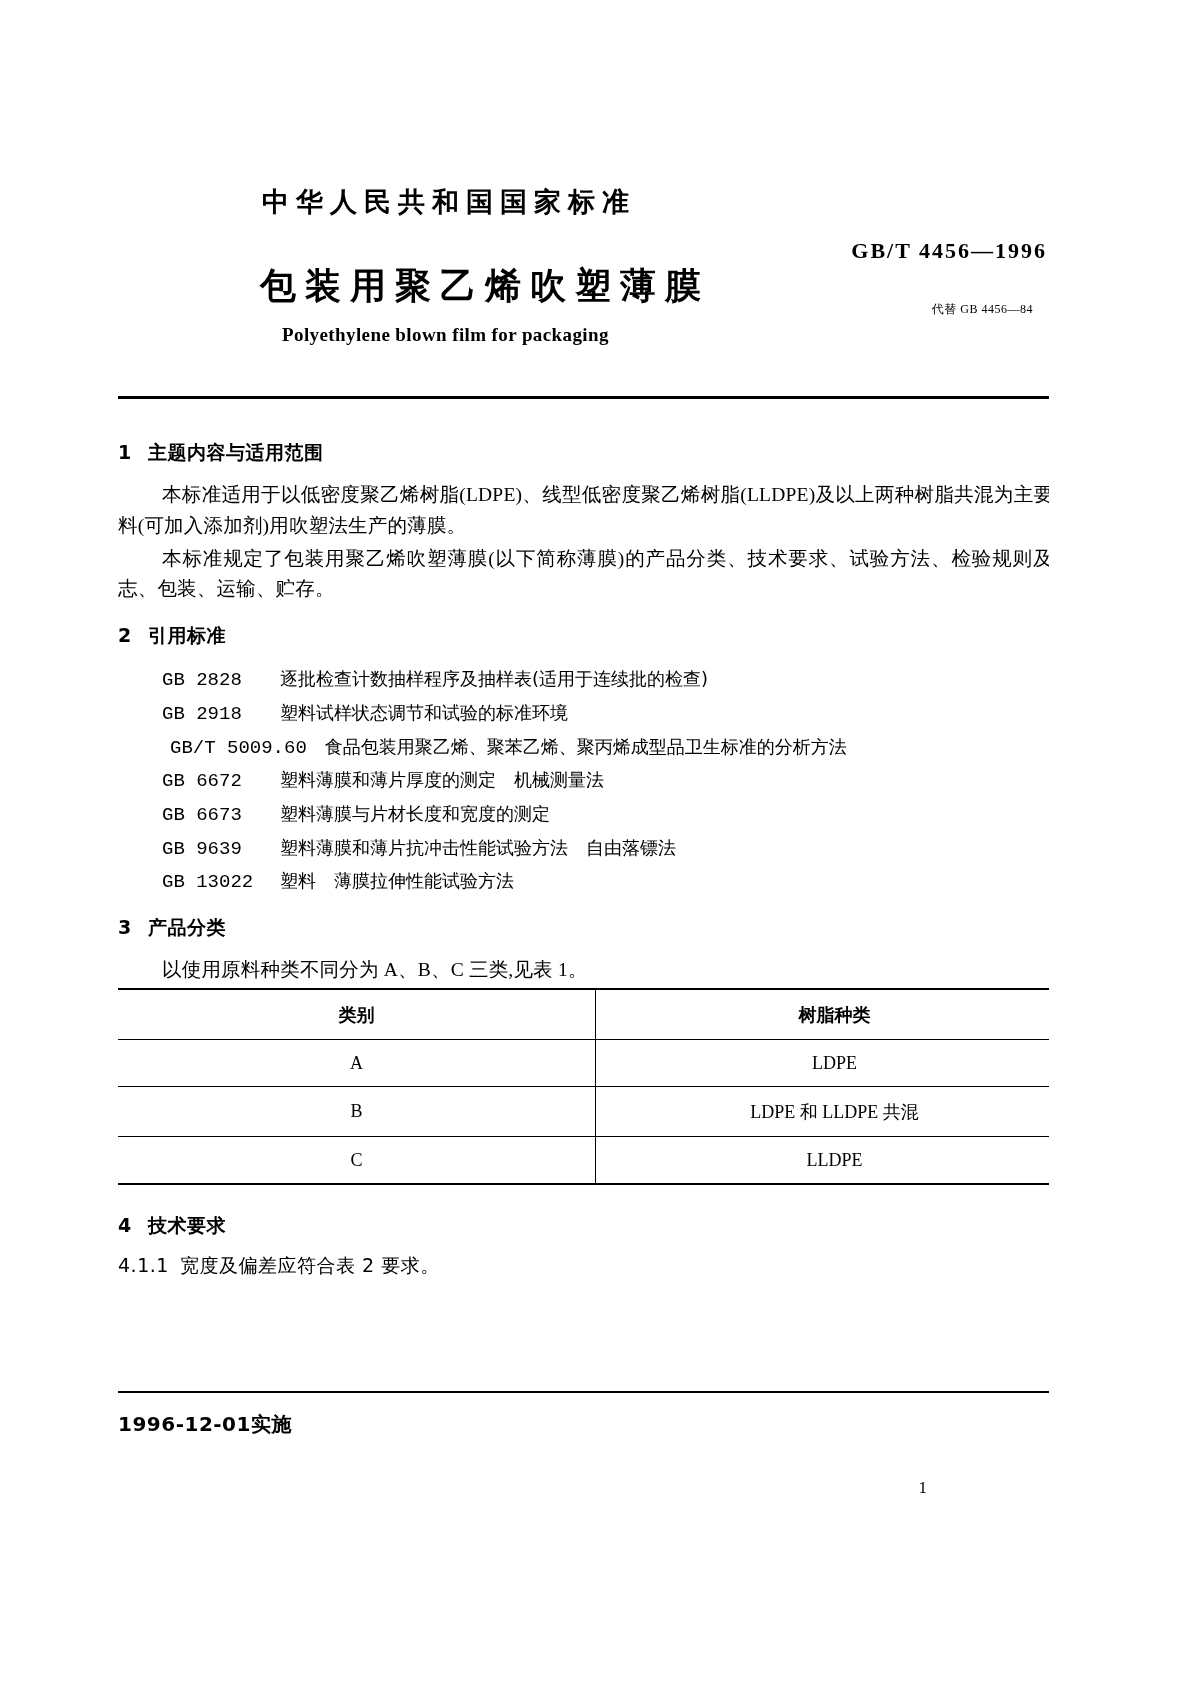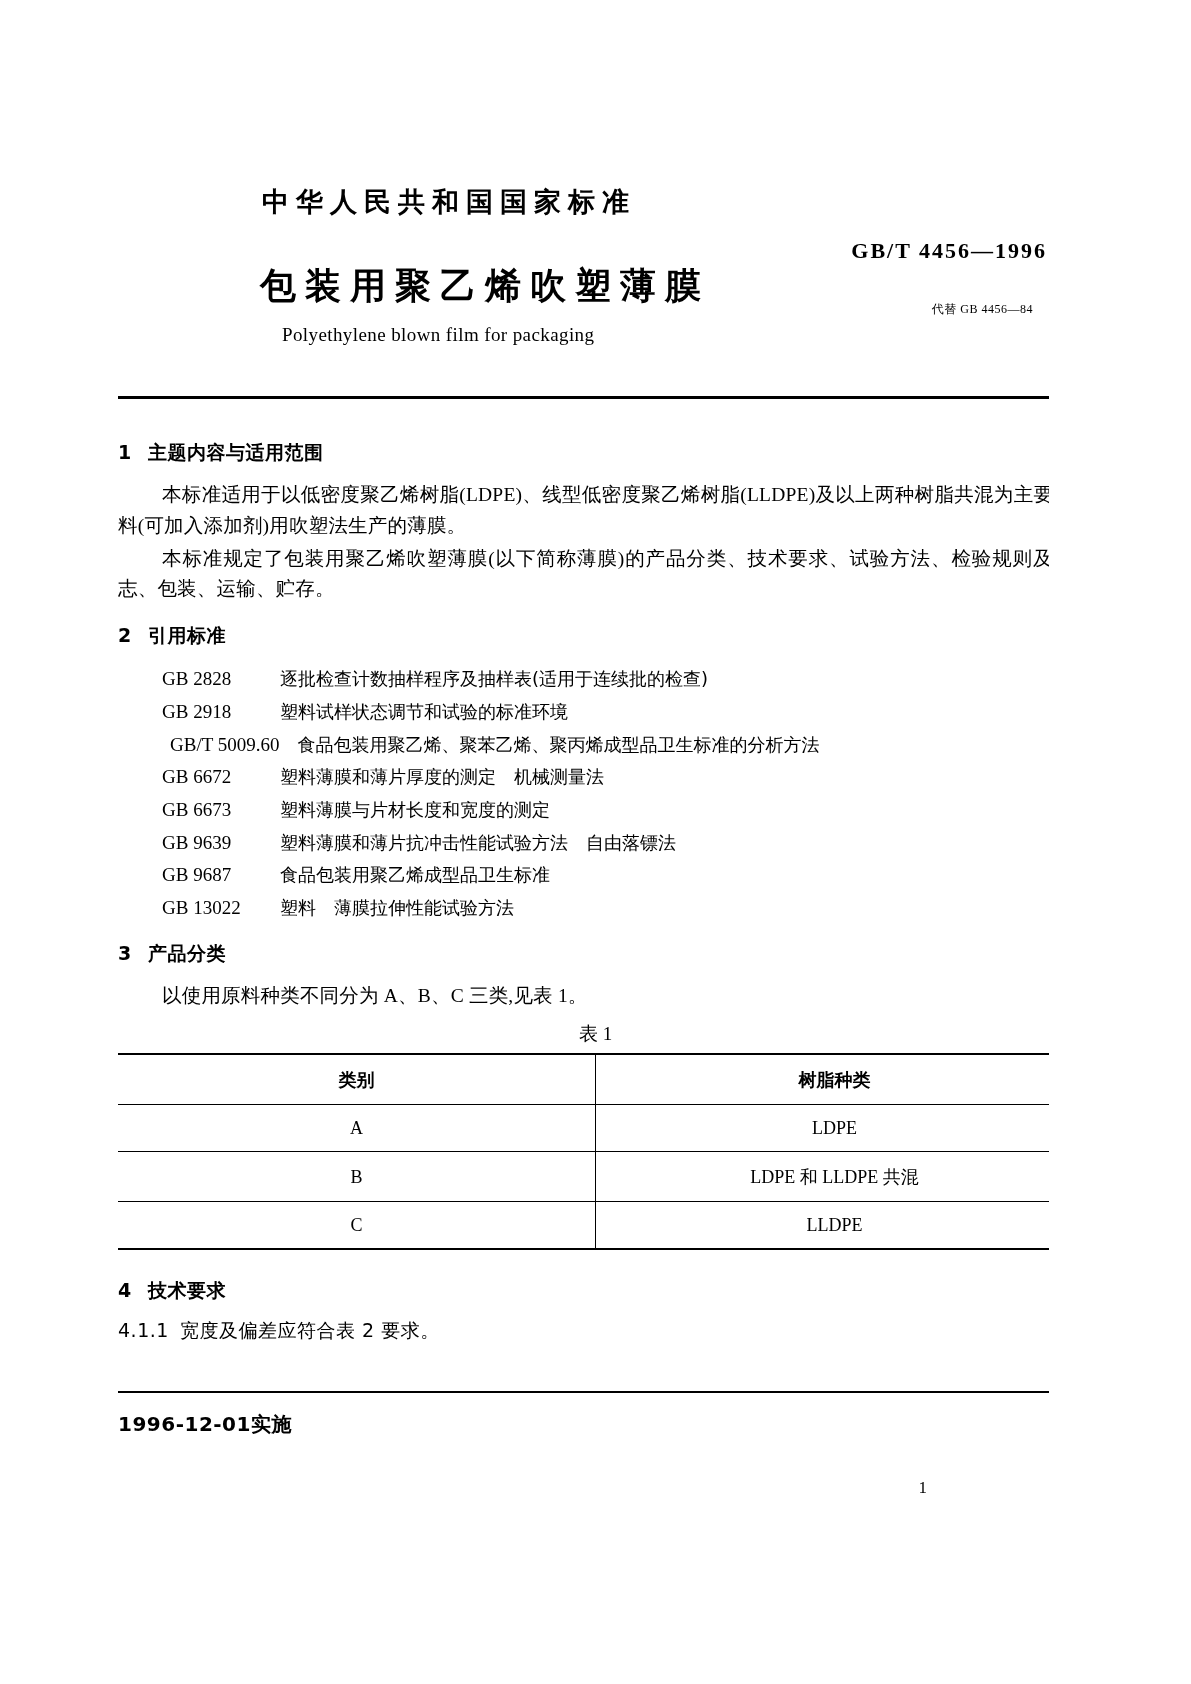--- a/index.html
+++ b/index.html
@@ -50,21 +50,21 @@
     font-weight: bold;
     font-size: 36px;
     letter-spacing: 9px;
     white-space: nowrap;
   }
   .doc-title-en {
     position: absolute;
     left: 164px;
     top: 148px;
     font-family: "Liberation Serif", "DejaVu Serif", serif;
-    font-weight: normal;
+    font-weight: bold;
     font-size: 19px;
     letter-spacing: 0.4px;
     white-space: nowrap;
   }
   .std-number {
     position: absolute;
     right: 26px;
     top: 62px;
     font-family: "Liberation Serif", "DejaVu Serif", serif;
     font-weight: bold;
@@ -137,21 +137,21 @@
   }
   .ref-list li {
     font-size: 19px;
     line-height: 1.72;
     padding-left: 44px;
     white-space: nowrap;
   }
   .ref-code {
     display: inline-block;
     min-width: 118px;
-    font-family: Liberation Serif, serif;
+    font-family: Liberation Mono, monospace;
   }
   .ref-code.wide {
     min-width: 0;
     margin-right: 18px;
     margin-left: 8px;
   }
   .ref-text {
     font-family: "DejaVu Sans", "Liberation Sans", sans-serif;
     font-size: 18px;
   }
@@ -274,33 +274,29 @@
       <li>
         <span class="ref-code">GB 6672</span><span class="ref-text">塑料薄膜和薄片厚度的测定　机械测量法</span>
       </li>
       <li>
         <span class="ref-code">GB 6673</span><span class="ref-text">塑料薄膜与片材长度和宽度的测定</span>
       </li>
       <li>
         <span class="ref-code">GB 9639</span><span class="ref-text">塑料薄膜和薄片抗冲击性能试验方法　自由落镖法</span>
       </li>
       <li>
-        <span class="ref-code">GB 9687</span><span class="ref-text">食品包装用聚乙烯成型品卫生标准</span>
-      </li>
-      <li>
         <span class="ref-code">GB 13022</span><span class="ref-text">塑料　薄膜拉伸性能试验方法</span>
       </li>
     </ul>
 
     <h2 class="h-sec" style="margin-top:16px;">
       <span class="num">3</span><span>产品分类</span>
     </h2>
     <p class="para">以使用原料种类不同分为 A、B、C 三类,见表 1。</p>
 
-    <div class="table-caption">表 1</div>
     <table class="std-table">
       <thead>
         <tr>
           <th>类别</th>
           <th class="col-div">树脂种类</th>
         </tr>
       </thead>
       <tbody>
         <tr>
           <td>A</td>

